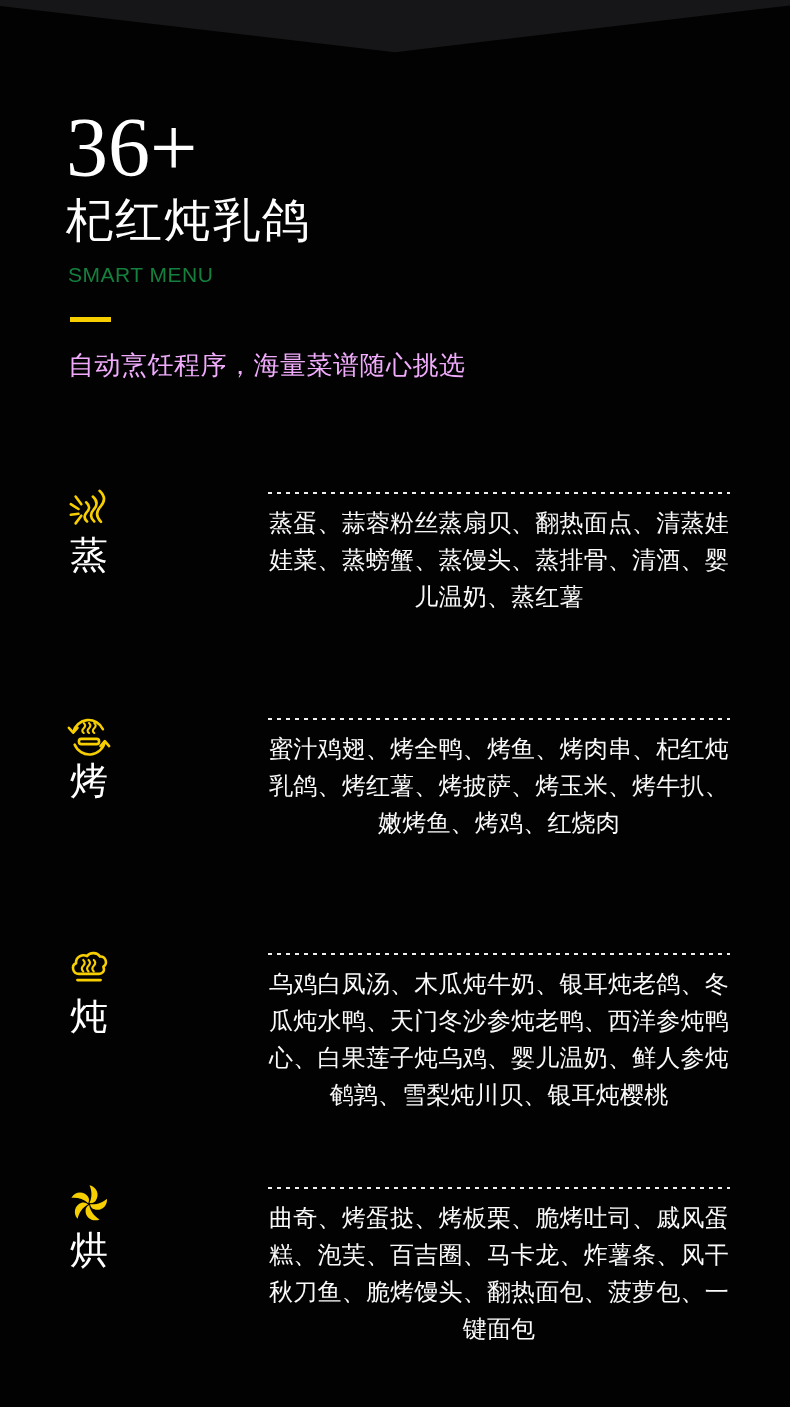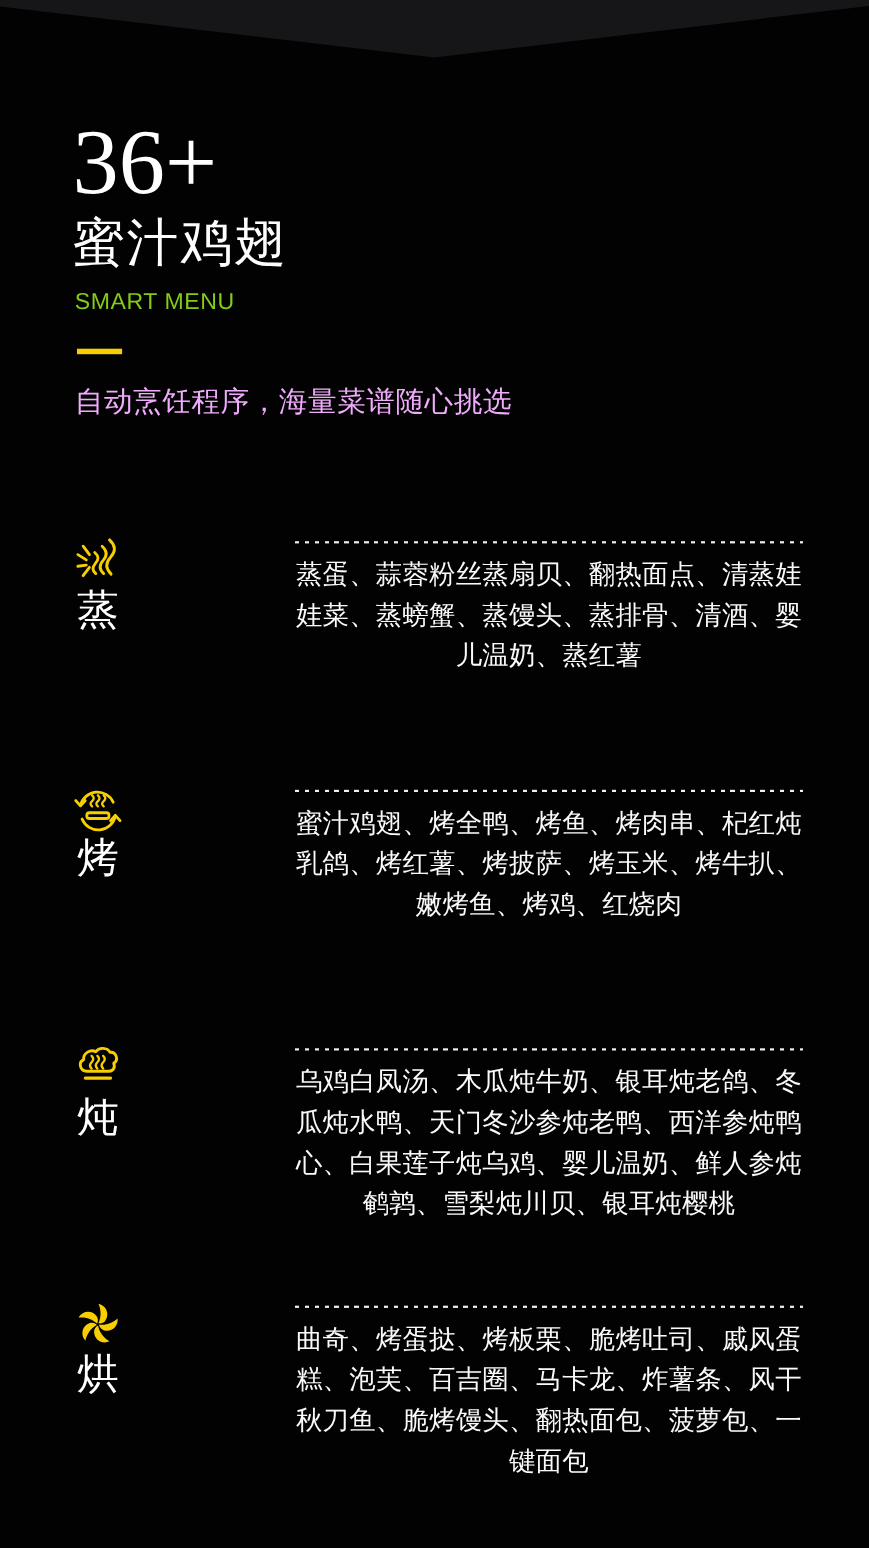--- a/index.html
+++ b/index.html
@@ -32,21 +32,21 @@
     font-family:"Liberation Serif","DejaVu Serif",serif;
     font-size:84px;line-height:1.0;color:#ffffff;font-weight:400;
   }
   .title-cn{
     position:absolute;left:66px;top:194px;
     font-size:47px;line-height:1.1;color:#fdfdfd;font-weight:300;
     letter-spacing:2px;
   }
   .title-en{
     position:absolute;left:68px;top:263px;
-    font-size:21px;line-height:1.1;color:#84cc16;font-weight:400;
+    font-size:21px;line-height:1.1;color:#15803d;font-weight:400;
     letter-spacing:0.5px;
   }
   .accent-line{
     position:absolute;left:70px;top:317px;
     width:41px;height:5px;background:var(--accent);
   }
   .desc{
     position:absolute;left:68px;top:349px;
     font-size:26px;line-height:1.3;color:#f0abfc;font-weight:400;
     letter-spacing:0.5px;
@@ -77,21 +77,21 @@
   .ic{stroke:var(--accent);stroke-width:2.7;fill:none;stroke-linecap:round;stroke-linejoin:round;}
   .icf{fill:var(--accent);stroke:none;}
 </style>
 </head>
 <body>
 
 <div class="page">
   <div class="header-band"></div>
 
   <div class="title-num">36+</div>
-  <div class="title-cn">蜜汁鸡翅</div>
+  <div class="title-cn">杞红炖乳鸽</div>
   <div class="title-en">SMART MENU</div>
   <div class="accent-line"></div>
   <div class="desc">自动烹饪程序，海量菜谱随心挑选</div>
 
   <div class="section" style="top:492px">
     <div class="icon-wrap">
       <svg viewBox="0 0 48 48">
         <path class="ic" d="M10,11 L16,19"></path>
         <path class="ic" d="M5,19 L13,24"></path>
         <path class="ic" d="M5,30 L13,29"></path>

